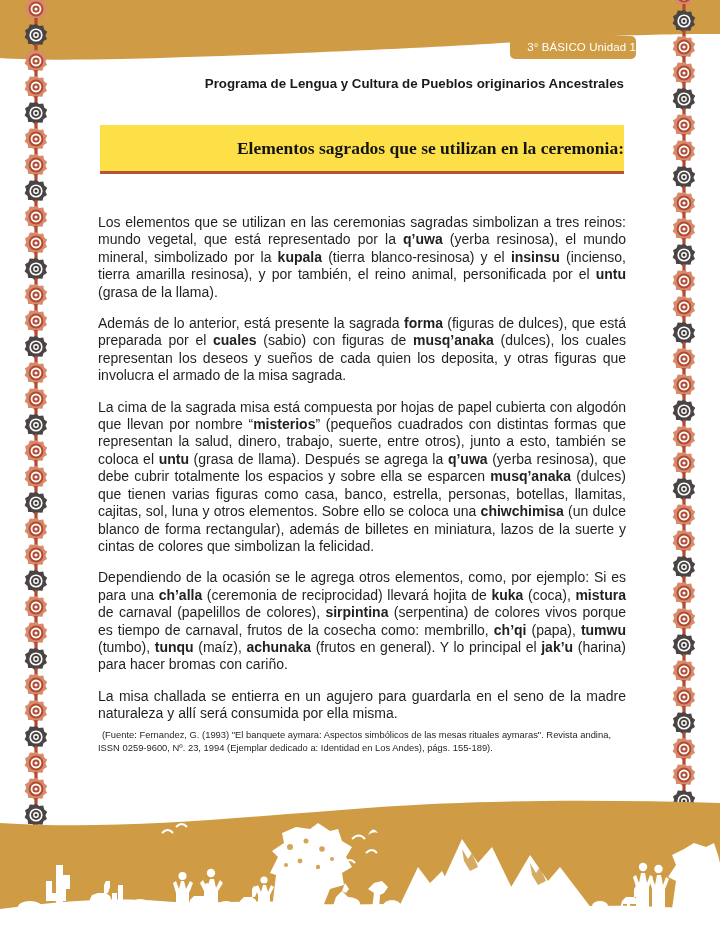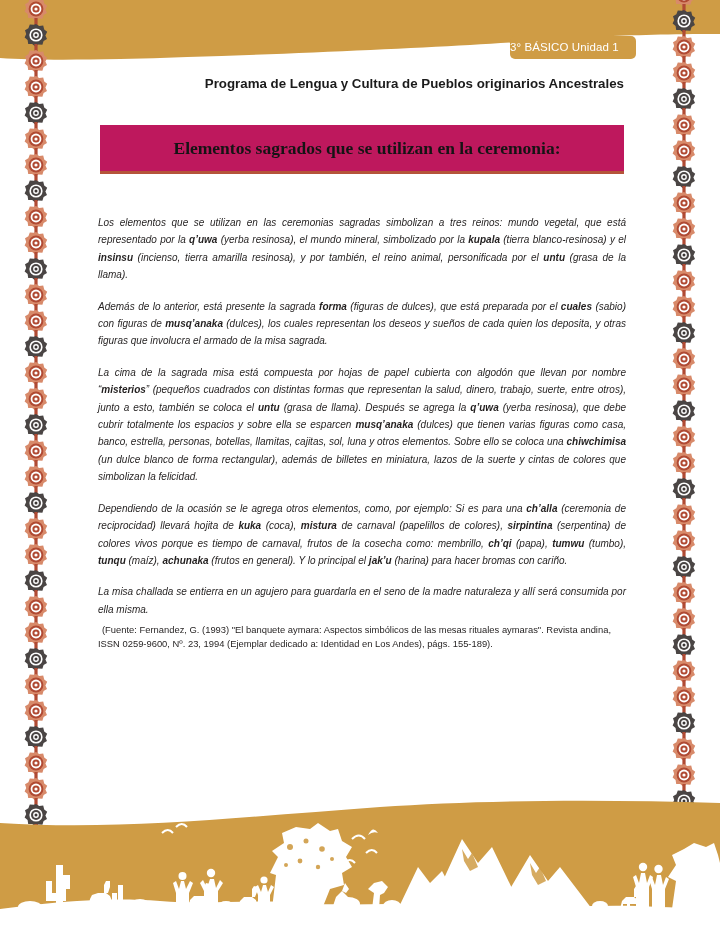--- a/index.html
+++ b/index.html
@@ -44,21 +44,21 @@
     position: absolute;
     top: 36px;
     left: 510px;
     width: 126px;
     height: 23px;
     background: #cf9c45;
     border-radius: 5px;
     color: #ffffff;
     font-size: 11.5px;
     line-height: 23px;
-    text-align: left;
+    text-align: right;
     letter-spacing: .1px;
     white-space: nowrap;
   }
 
   
   .side-border {
     position: absolute;
     top: 0;
     width: 40px;
     height: 932px;
@@ -81,50 +81,49 @@
     color: #1b1b1b;
   }
 
   
   .title-banner {
     position: absolute;
     top: 125px;
     left: 100px;
     width: 524px;
     height: 49px;
-    background: #be185d;
+    background: #fde047;
     border-bottom: 3px solid #b5543a;
     box-sizing: border-box;
     display: flex;
     align-items: center;
-    justify-content: center;
+    justify-content: flex-end;
   }
   .title-banner .banner-text {
     font-family: "Liberation Serif", serif;
     font-weight: bold;
     font-size: 17.5px;
     color: #141414;
     text-align: center;
     padding-left: 10px;
   }
 
   
   .content {
     position: absolute;
     top: 214px;
     left: 98px;
     width: 528px;
   }
   .para {
-    font-size: 10px;
+    font-size: 14px;
     line-height: 17.4px;
     text-align: justify;
     margin: 0 0 14px 0;
     color: #221f1f;
-    font-style: italic;
   }
   .para b { font-weight: bold; }
 
   .source {
     font-size: 9.4px;
     line-height: 13.5px;
     color: #221f1f;
     margin: -9px 0 0 0;
   }
   .source .line1 { display: block; text-align: left; padding-left: 4px; }

